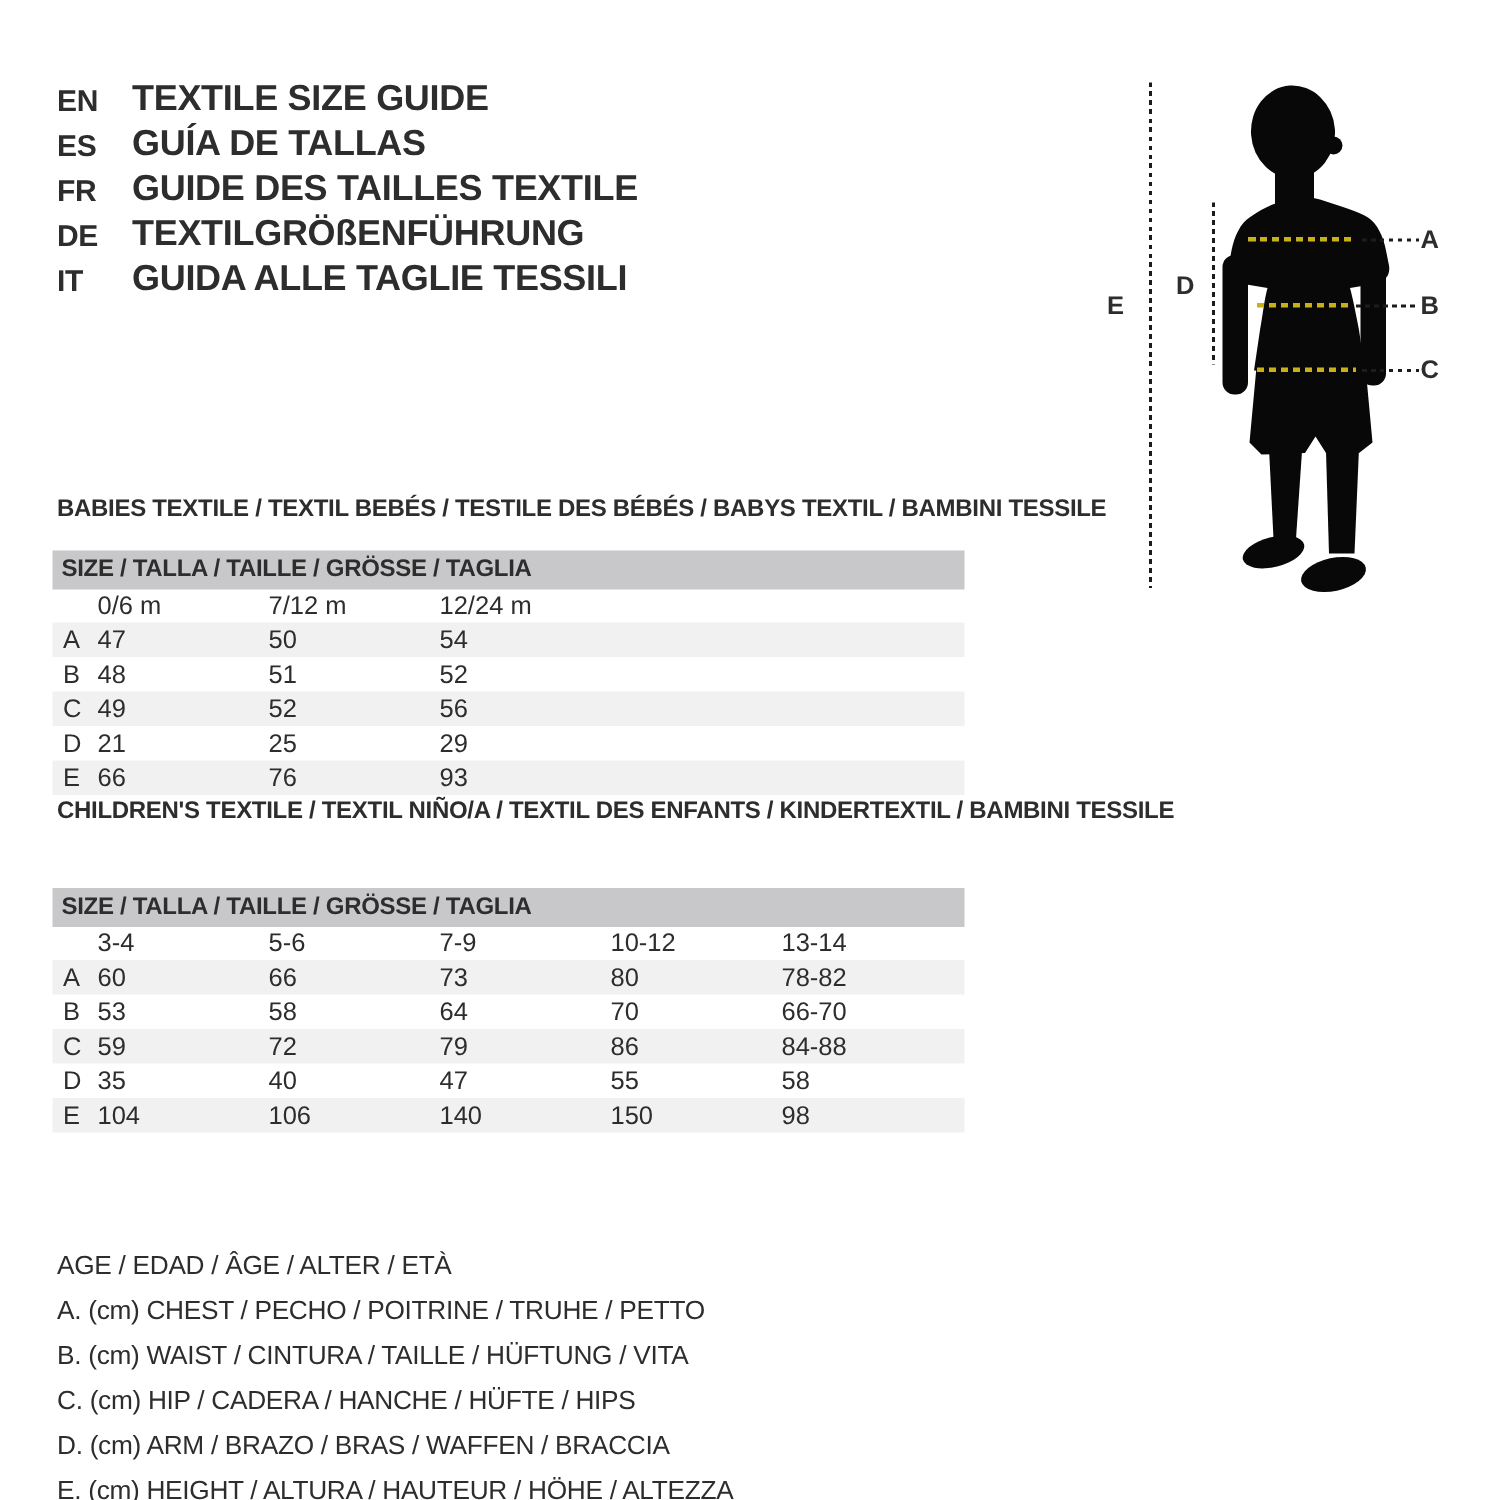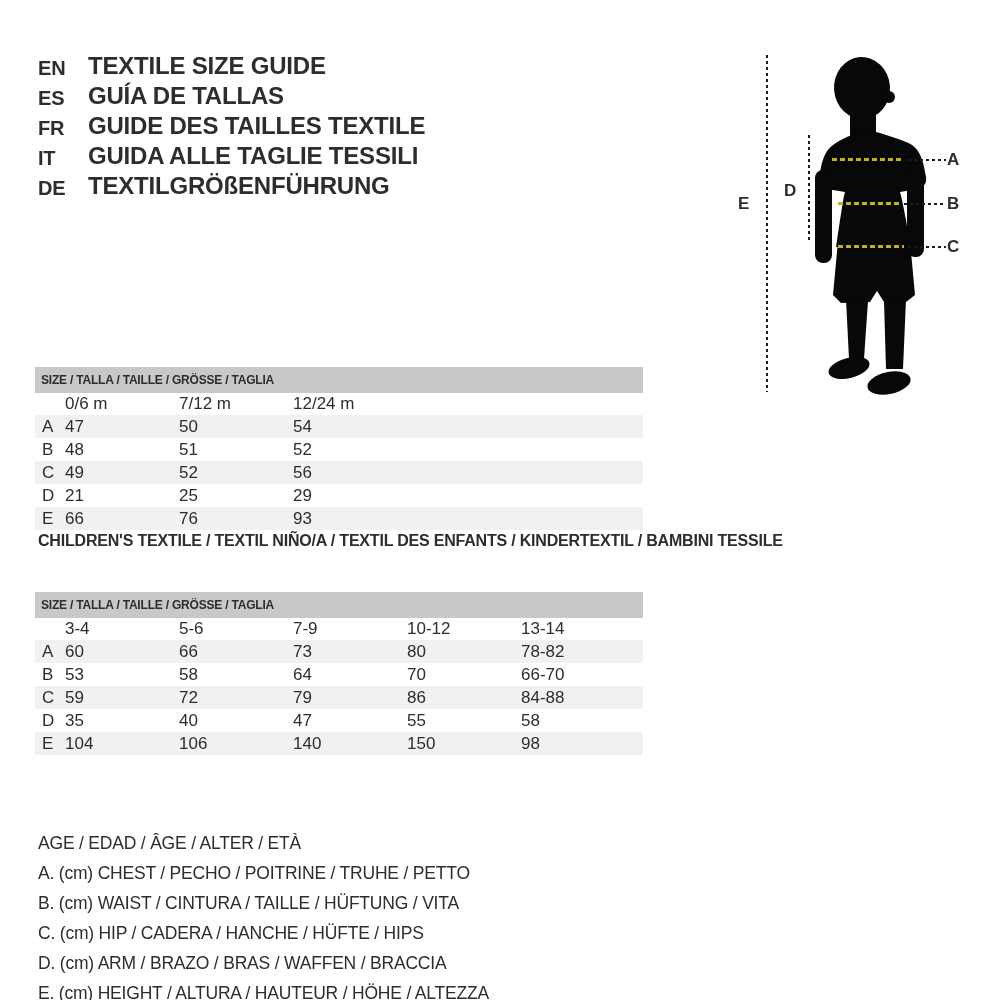--- a/index.html
+++ b/index.html
@@ -46,21 +46,21 @@
   .section-title { position:absolute; left:38px; font-size:16px; font-weight:700;
     letter-spacing:-0.2px; white-space:nowrap; }
   .babies-title { top:331px; }
   .children-title { top:532px; }
 
   
   .tbl { position:absolute; left:35px; width:608px; font-size:17px; }
   .babies-tbl { top:367px; }
   .children-tbl { top:592px; }
   .tbl-head { height:26px; line-height:26px; background:#c8c8ca; padding-left:6px;
-    font-size:12px; font-weight:700; letter-spacing:-0.2px; }
+    font-size:16px; font-weight:700; letter-spacing:-0.2px; }
   .trow { display:flex; height:23px; align-items:center; }
   .trow.colhead { height:22px; }
   .trow.alt { background:#f1f1f2; }
   .cell-label { width:30px; padding-left:7px; box-sizing:border-box; }
   .cell { width:114px; }
 
   
   .legend { position:absolute; left:38px; top:788px;margin-top:40px; }
   .legend-line { height:30px; line-height:30px; font-size:17.5px; letter-spacing:-0.2px;
     white-space:nowrap; }
@@ -77,26 +77,26 @@
     </div>
     <div class="lang-row">
       <span class="lang-code">ES</span>
       <span class="lang-title">GUÍA DE TALLAS</span>
     </div>
     <div class="lang-row">
       <span class="lang-code">FR</span>
       <span class="lang-title">GUIDE DES TAILLES TEXTILE</span>
     </div>
     <div class="lang-row">
+      <span class="lang-code">DE</span>
+      <span class="lang-title">TEXTILGRÖßENFÜHRUNG</span>
+    </div>
+    <div class="lang-row">
       <span class="lang-code">IT</span>
       <span class="lang-title">GUIDA ALLE TAGLIE TESSILI</span>
-    </div>
-    <div class="lang-row">
-      <span class="lang-code">DE</span>
-      <span class="lang-title">TEXTILGRÖßENFÜHRUNG</span>
     </div>
   </div>
 
   <div class="figure">
     <svg class="silhouette" viewBox="0 0 125 345" xmlns="http://www.w3.org/2000/svg" fill="#080808">
 
       <ellipse cx="52" cy="33" rx="28" ry="31" transform="rotate(-4 52 33)"></ellipse>
       <circle cx="79" cy="42" r="6"></circle>
 
       <rect x="40" y="52" width="26" height="30"></rect>
@@ -134,20 +134,21 @@
       <span class="dash-dark"></span>
     </div>
 
     <div class="meas-label e-label">E</div>
     <div class="meas-label d-label">D</div>
     <div class="meas-label a-label">A</div>
     <div class="meas-label b-label">B</div>
     <div class="meas-label c-label">C</div>
   </div>
 
+  <div class="section-title babies-title">BABIES TEXTILE / TEXTIL BEBÉS / TESTILE DES BÉBÉS / BABYS TEXTIL / BAMBINI TESSILE</div>
 
   <div class="tbl babies-tbl">
     <div class="tbl-head">SIZE / TALLA / TAILLE / GRÖSSE / TAGLIA</div>
     <div class="trow colhead">
       <span class="cell-label"></span>
       <span class="cell">0/6 m</span>
       <span class="cell">7/12 m</span>
       <span class="cell">12/24 m</span>
     </div>
     <div class="trow alt">

